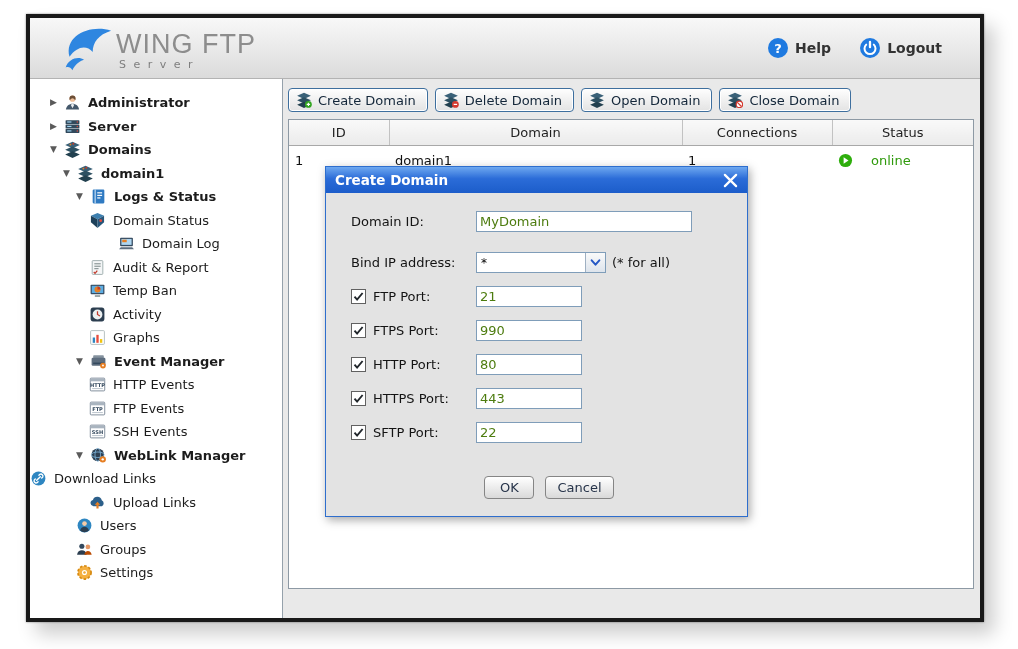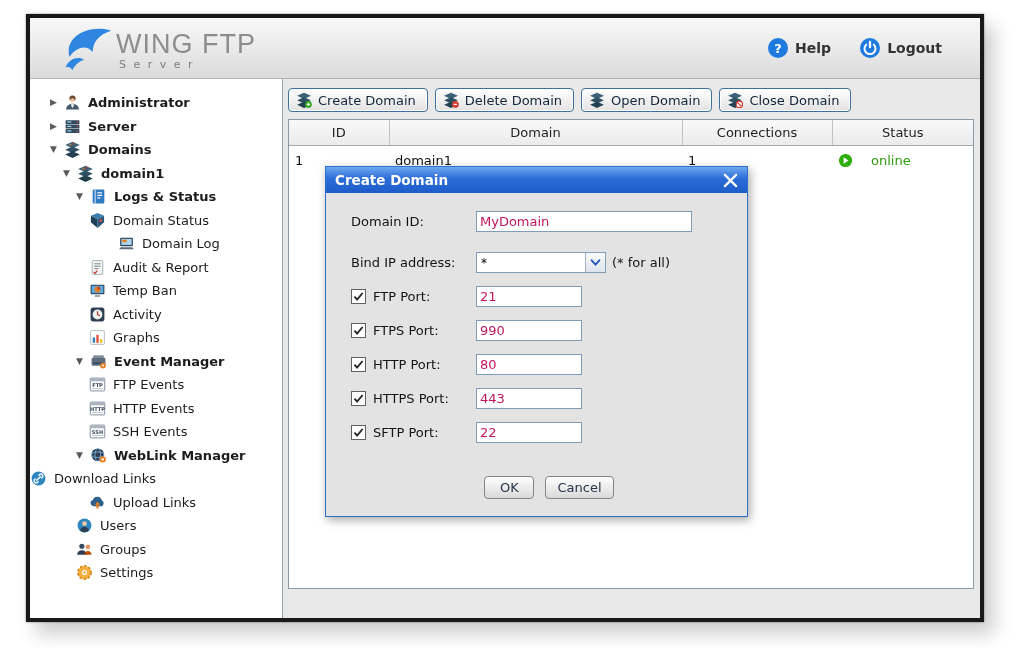--- a/index.html
+++ b/index.html
@@ -44,21 +44,21 @@
   .dialog{position:absolute;left:295px;top:148px;width:421px;height:349px;background:#e3e3e3;border:1px solid #2e6ecd;box-shadow:2px 3px 9px rgba(0,0,0,.35);z-index:10;display:flex;flex-direction:column}
   .dlg-title{flex:0 0 26px;background:linear-gradient(#6ea8f0,#2b6cd8 45%,#1c5dca);display:flex;align-items:center;color:#fff;font-weight:bold;font-size:13.5px;padding:0 9px}
   .dlg-close{margin-left:auto;width:15px;height:15px;cursor:pointer}
   .dlg-close svg{width:100%;height:100%}
   .dlg-body{padding:18px 0 0 25px}
   .dlg-row{display:flex;align-items:center;height:21px;margin-bottom:13px}
   .dlg-row.first{margin-bottom:20px}
   .dlg-left{width:125px;flex:0 0 125px;display:flex;align-items:center;gap:7px;font-size:13px;color:#141414}
   .cbox{width:13px;height:13px;background:#fff;border:1px solid #616161;flex:0 0 13px;display:inline-block;cursor:pointer}
   .cbox svg{width:100%;height:100%;display:block}
-  .txt-input{height:19px;border:1px solid #7f9db9;font-size:13px;padding:0 3px;font-family:inherit;background:#fff;color:#be185d;box-sizing:content-box}
+  .txt-input{height:19px;border:1px solid #7f9db9;font-size:13px;padding:0 3px;font-family:inherit;background:#fff;color:#4d7c0f;box-sizing:content-box}
   .w-domain{width:208px}
   .w-port{width:98px}
   .selectbox{width:130px;height:21px;border:1px solid #7f9db9;background:#fff;display:flex;align-items:center;font-size:12px;box-sizing:border-box;cursor:pointer}
   .sel-val{flex:1;padding-left:4px;color:#000}
   .sel-btn{width:20px;height:100%;background:linear-gradient(#fafafa,#dde4ec);border-left:1px solid #9fb0c2;display:flex;align-items:center;justify-content:center;box-sizing:border-box}
   .sel-btn svg{width:11px;height:11px}
   .suffix{font-size:13px;margin-left:6px;color:#141414}
   .dlg-buttons{display:flex;justify-content:center;gap:11px;margin-top:33px}
   .dlg-btn{min-width:50px;height:23px;background:linear-gradient(#ffffff,#d9d9d9);border:1px solid #858585;border-radius:4px;font-size:13px;color:#27344a;padding:0 11px;cursor:pointer;font-family:inherit}
 </style>
@@ -261,36 +261,36 @@
               <circle cx="12.2" cy="11.8" r="1" fill="#fdf2e9"></circle>
             </svg>
           </span>
           <span>Event Manager</span>
         </div>
         <div class="tree-item" style="padding-left: 59px;">
           <span class="ticon">
             <svg viewBox="0 0 16 16">
               <rect x="1.2" y="2" width="13.6" height="12" rx=".8" fill="#fff" stroke="#7f8c9a" stroke-width=".9"></rect>
               <rect x="1.6" y="2.4" width="12.8" height="2.6" fill="#a9b4bf"></rect>
+              <text x="8" y="10" font-size="4.8" text-anchor="middle" fill="#34495e" font-weight="bold">HTTP</text>
+              <rect x="3" y="11.4" width="10" height=".9" fill="#b9c2cb"></rect>
+            </svg>
+          </span>
+          <span>HTTP Events</span>
+        </div>
+        <div class="tree-item" style="padding-left: 59px;">
+          <span class="ticon">
+            <svg viewBox="0 0 16 16">
+              <rect x="1.2" y="2" width="13.6" height="12" rx=".8" fill="#fff" stroke="#7f8c9a" stroke-width=".9"></rect>
+              <rect x="1.6" y="2.4" width="12.8" height="2.6" fill="#a9b4bf"></rect>
               <text x="8" y="10" font-size="4.8" text-anchor="middle" fill="#34495e" font-weight="bold">FTP</text>
               <rect x="3" y="11.4" width="10" height=".9" fill="#b9c2cb"></rect>
             </svg>
           </span>
           <span>FTP Events</span>
-        </div>
-        <div class="tree-item" style="padding-left: 59px;">
-          <span class="ticon">
-            <svg viewBox="0 0 16 16">
-              <rect x="1.2" y="2" width="13.6" height="12" rx=".8" fill="#fff" stroke="#7f8c9a" stroke-width=".9"></rect>
-              <rect x="1.6" y="2.4" width="12.8" height="2.6" fill="#a9b4bf"></rect>
-              <text x="8" y="10" font-size="4.8" text-anchor="middle" fill="#34495e" font-weight="bold">HTTP</text>
-              <rect x="3" y="11.4" width="10" height=".9" fill="#b9c2cb"></rect>
-            </svg>
-          </span>
-          <span>HTTP Events</span>
         </div>
         <div class="tree-item" style="padding-left: 59px;">
           <span class="ticon">
             <svg viewBox="0 0 16 16">
               <rect x="1.2" y="2" width="13.6" height="12" rx=".8" fill="#fff" stroke="#7f8c9a" stroke-width=".9"></rect>
               <rect x="1.6" y="2.4" width="12.8" height="2.6" fill="#a9b4bf"></rect>
               <text x="8" y="10" font-size="4.8" text-anchor="middle" fill="#34495e" font-weight="bold">SSH</text>
               <rect x="3" y="11.4" width="10" height=".9" fill="#b9c2cb"></rect>
             </svg>
           </span>

